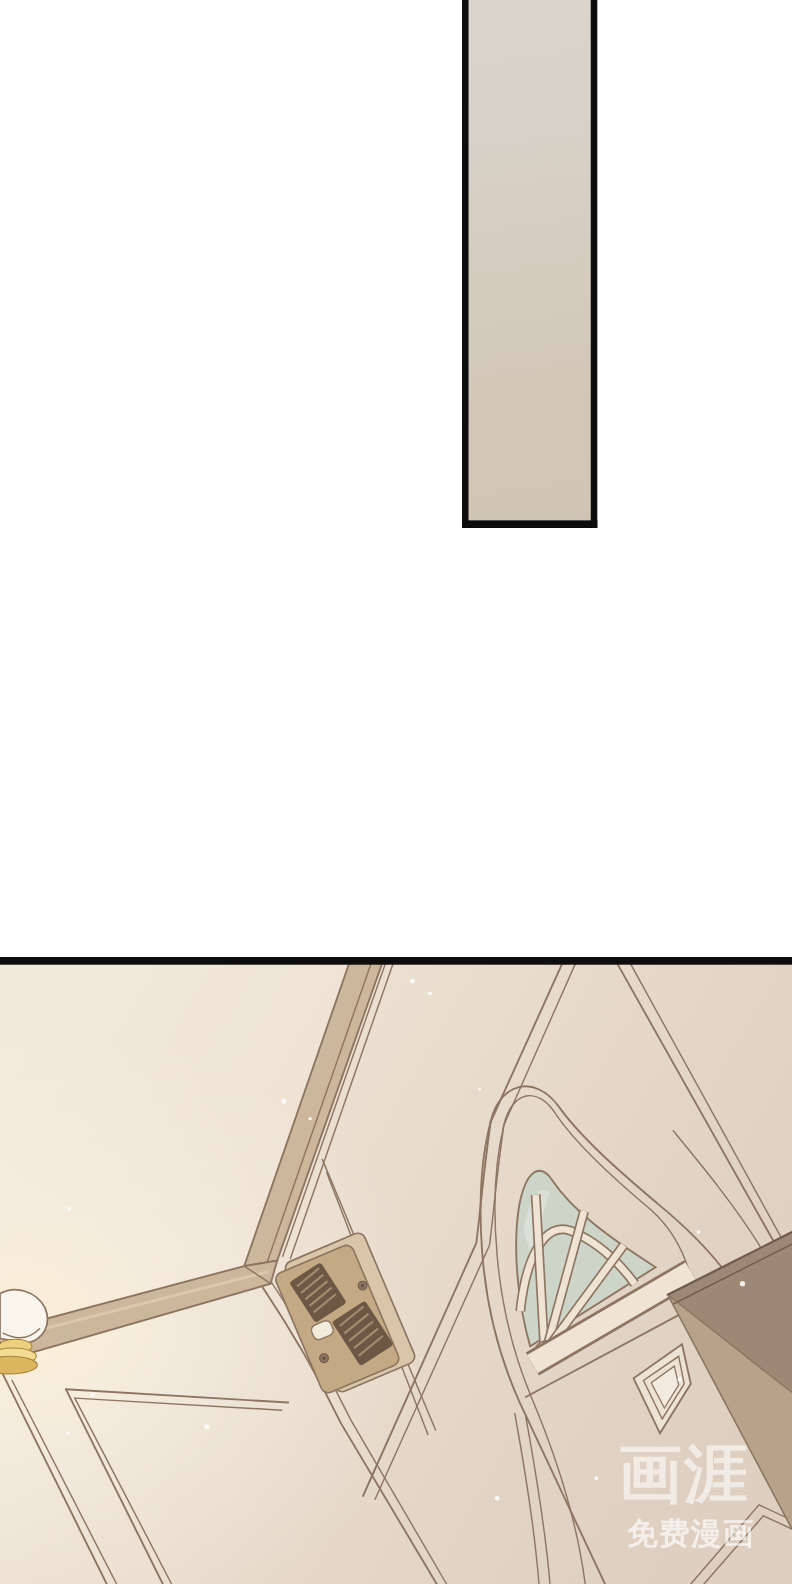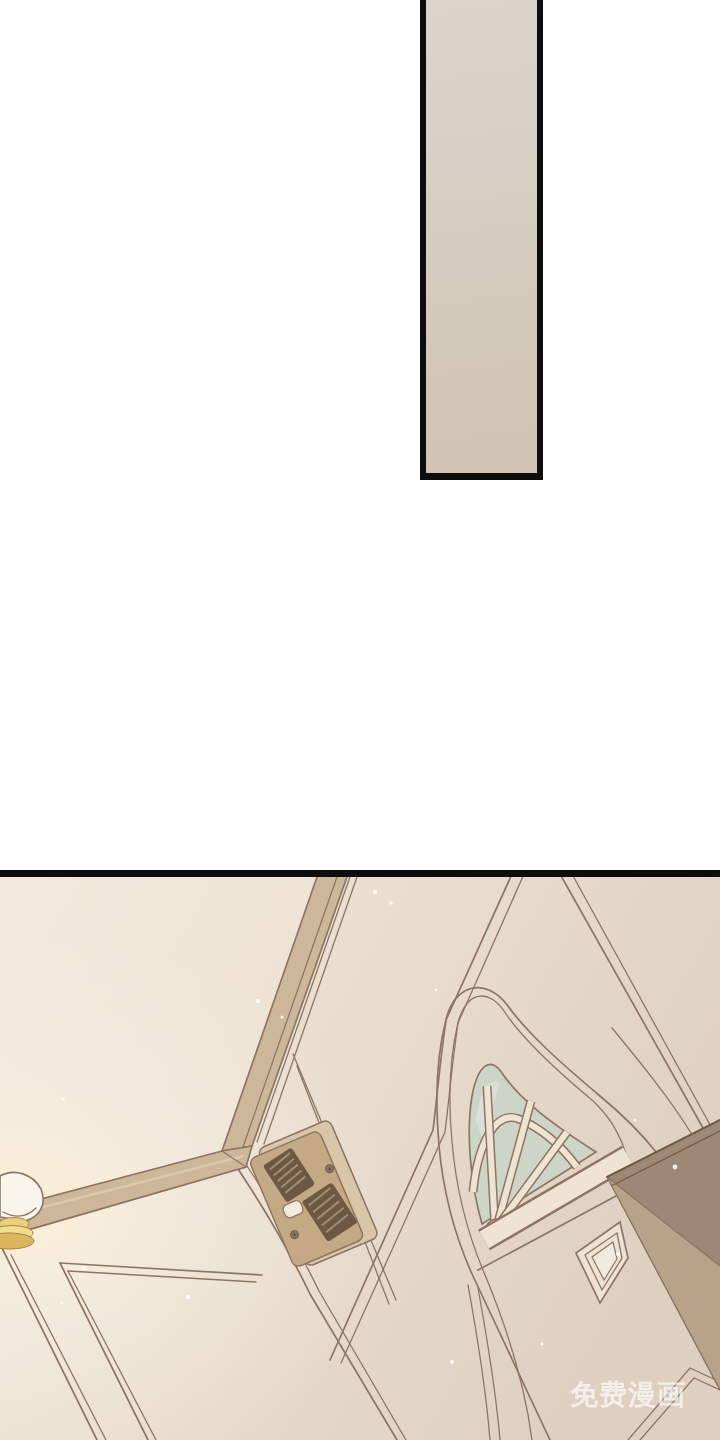--- a/index.html
+++ b/index.html
@@ -183,15 +183,16 @@
           <circle cx="542" cy="474" r="1.7"></circle>
         <circle cx="635" cy="250" r="1.6"></circle>
           <circle cx="675" cy="297" r="2.4"></circle>
         <circle cx="436" cy="120" r="1.4"></circle>
       </g>
 
       <rect x="0" y="0" width="720" height="7" fill="#0d0d0d"></rect>
     </svg>
   </div>
 
+  <div class="wm-logo">画涯</div>
   <div class="wm-sub">免费漫画</div>
 
 </div>
 
 </body></html>

